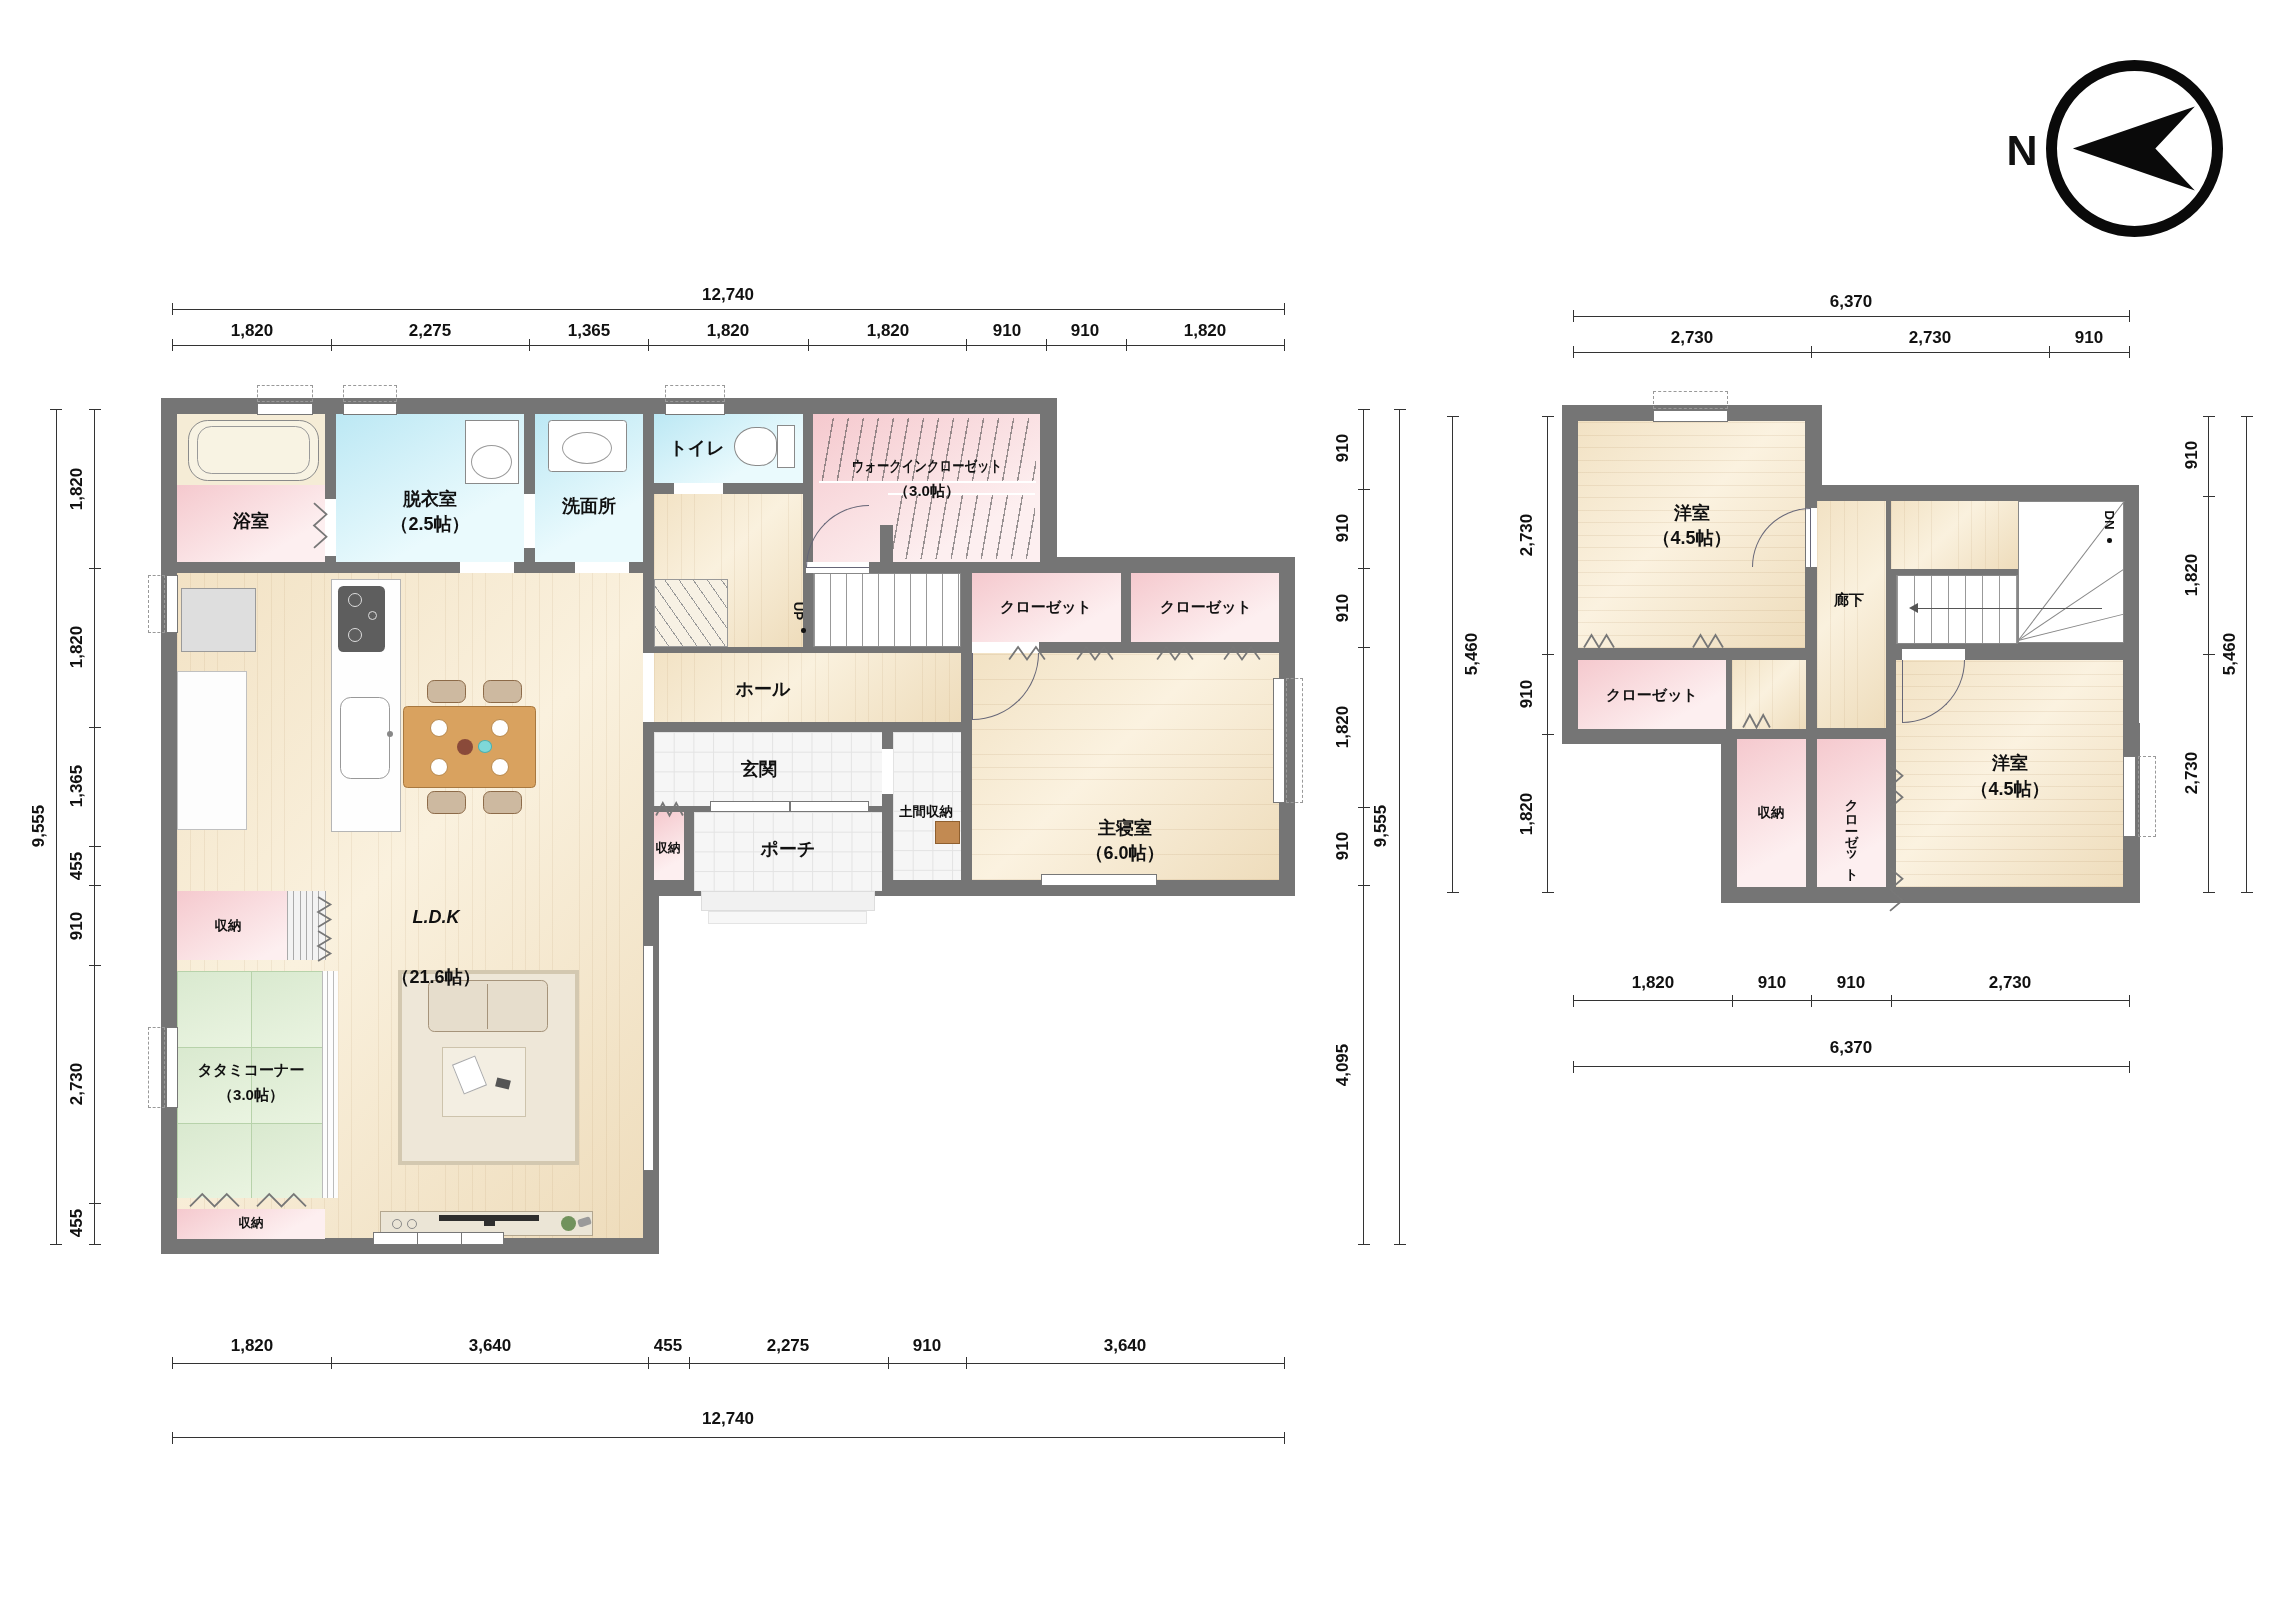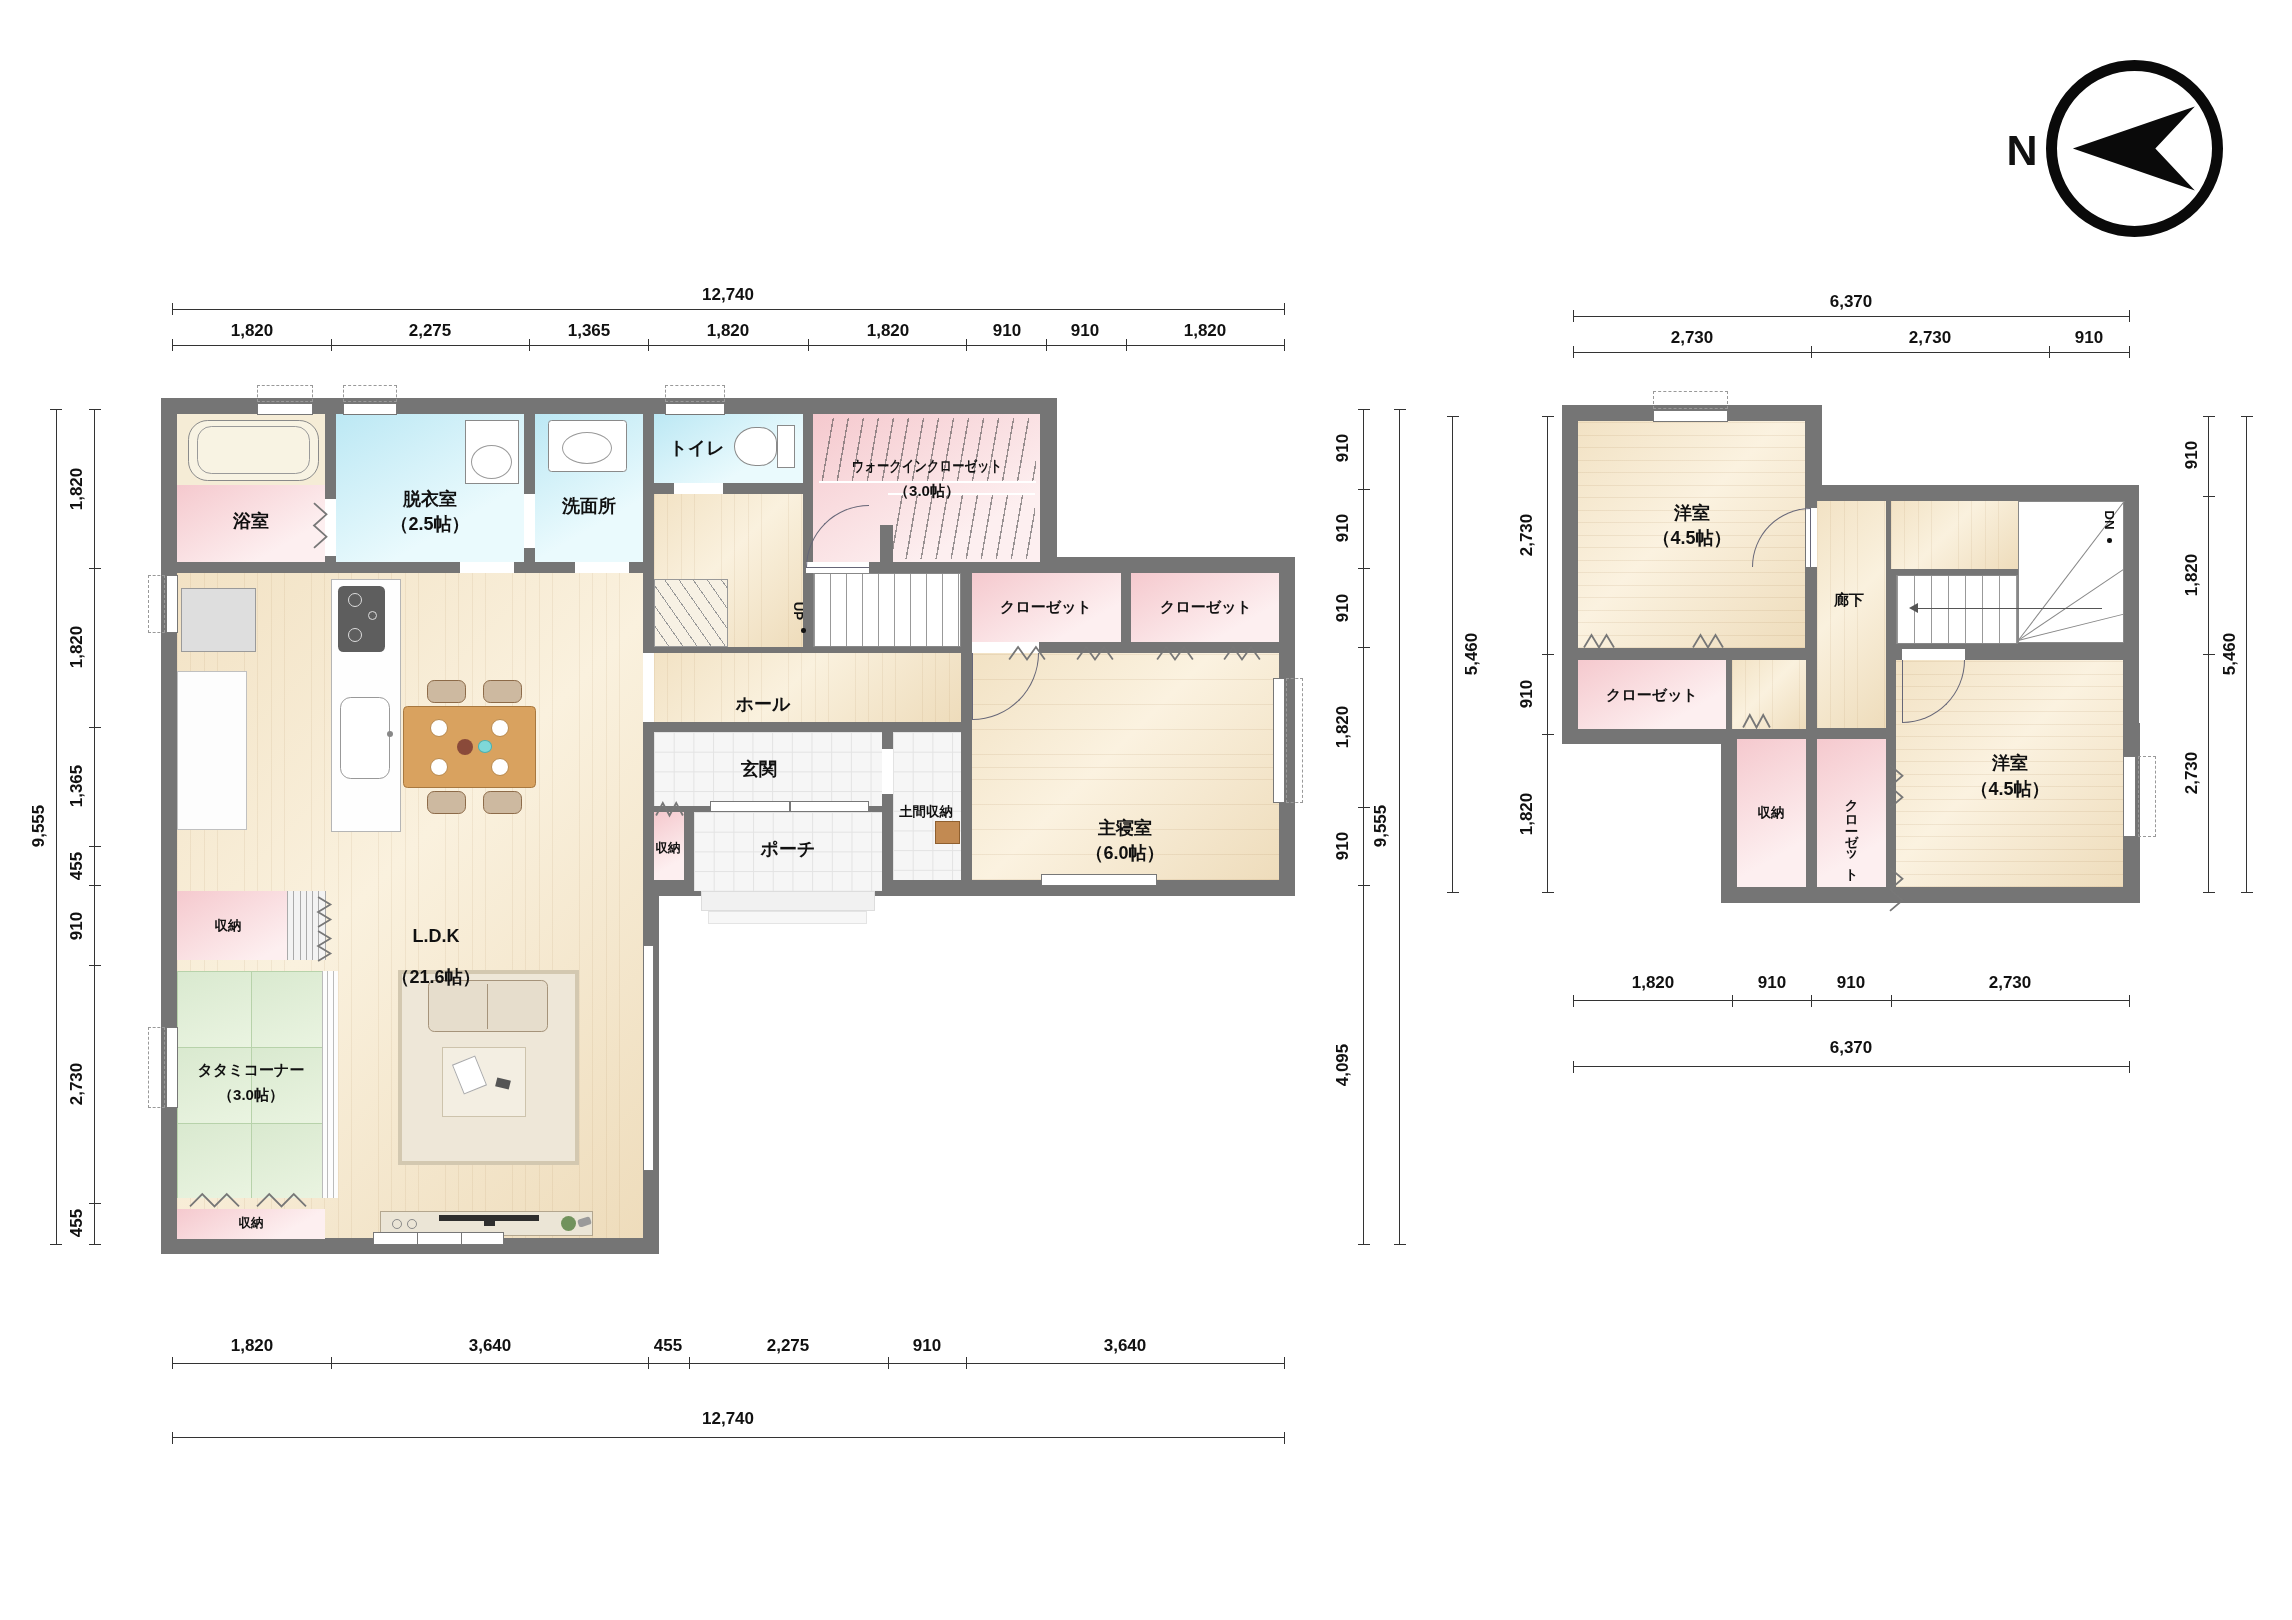--- a/index.html
+++ b/index.html
@@ -157,32 +157,32 @@
     <div class="arc" style="left:634px;top:96px;width:63px;height:63px;border:1.3px solid #667;border-right:none;border-radius:100% 0 0 0;"></div>
     <div class="arc" style="left:800px;top:244px;width:67px;height:67px;border:1.3px solid #667;border-top:none;border-radius:0 0 100% 0;"></div>
 
     <span class="lab" style="left:79px;top:112px;">浴室</span>
     <span class="lab" style="left:258px;top:90px;">脱衣室</span>
     <span class="lab" style="left:258px;top:115px;">（2.5帖）</span>
     <span class="lab" style="left:417px;top:97px;">洗面所</span>
     <span class="lab" style="left:525px;top:39px;">トイレ</span>
     <span class="lab s17" style="left:755px;top:57px;transform:translate(-50%,-50%) scaleX(.82);">ウォークインクローゼット</span>
     <span class="lab s17" style="left:755px;top:82px;">（3.0帖）</span>
-    <span class="lab" style="left:591px;top:280px;margin-top:15px;">ホール</span>
+    <span class="lab" style="left:591px;top:280px;">ホール</span>
     <span class="lab s15" style="left:626px;top:202px;transform:translate(-50%,-50%) rotate(90deg);">UP</span>
     <div class="fix" style="left:629px;top:219px;width:4.5px;height:4.5px;background:#111;border-radius:50%;"></div>
     <span class="lab" style="left:587px;top:360px;">玄関</span>
     <span class="lab s15" style="left:754px;top:403px;">土間収納</span>
     <span class="lab s14" style="left:496px;top:439px;">収納</span>
     <span class="lab" style="left:616px;top:440px;">ポーチ</span>
     <span class="lab s17" style="left:874px;top:198px;">クローゼット</span>
     <span class="lab s17" style="left:1034px;top:198px;">クローゼット</span>
     <span class="lab" style="left:953px;top:419px;">主寝室</span>
     <span class="lab" style="left:953px;top:444px;">（6.0帖）</span>
-    <span class="lab" style="left:264px;top:527px;">L.D.K</span>
+    <span class="lab" style="left:264px;top:508px;font-style:italic;">L.D.K</span>
     <span class="lab" style="left:264px;top:568px;">（21.6帖）</span>
     <span class="lab s15" style="left:56px;top:517px;">収納</span>
     <span class="lab s17" style="left:79px;top:661px;">タタミコーナー</span>
     <span class="lab s17" style="left:79px;top:686px;">（3.0帖）</span>
     <span class="lab s14" style="left:79px;top:814px;">収納</span>
 
     <div class="cl" style="left:0;top:-100px;width:1112px;height:0.9px;"></div>
     <div class="cl" style="left:0;top:-64px;width:1112px;height:0.9px;"></div>
     <div class="cl" style="left:0;top:954px;width:1112px;height:0.9px;"></div>
     <div class="cl" style="left:0;top:1028px;width:1112px;height:0.9px;"></div>

